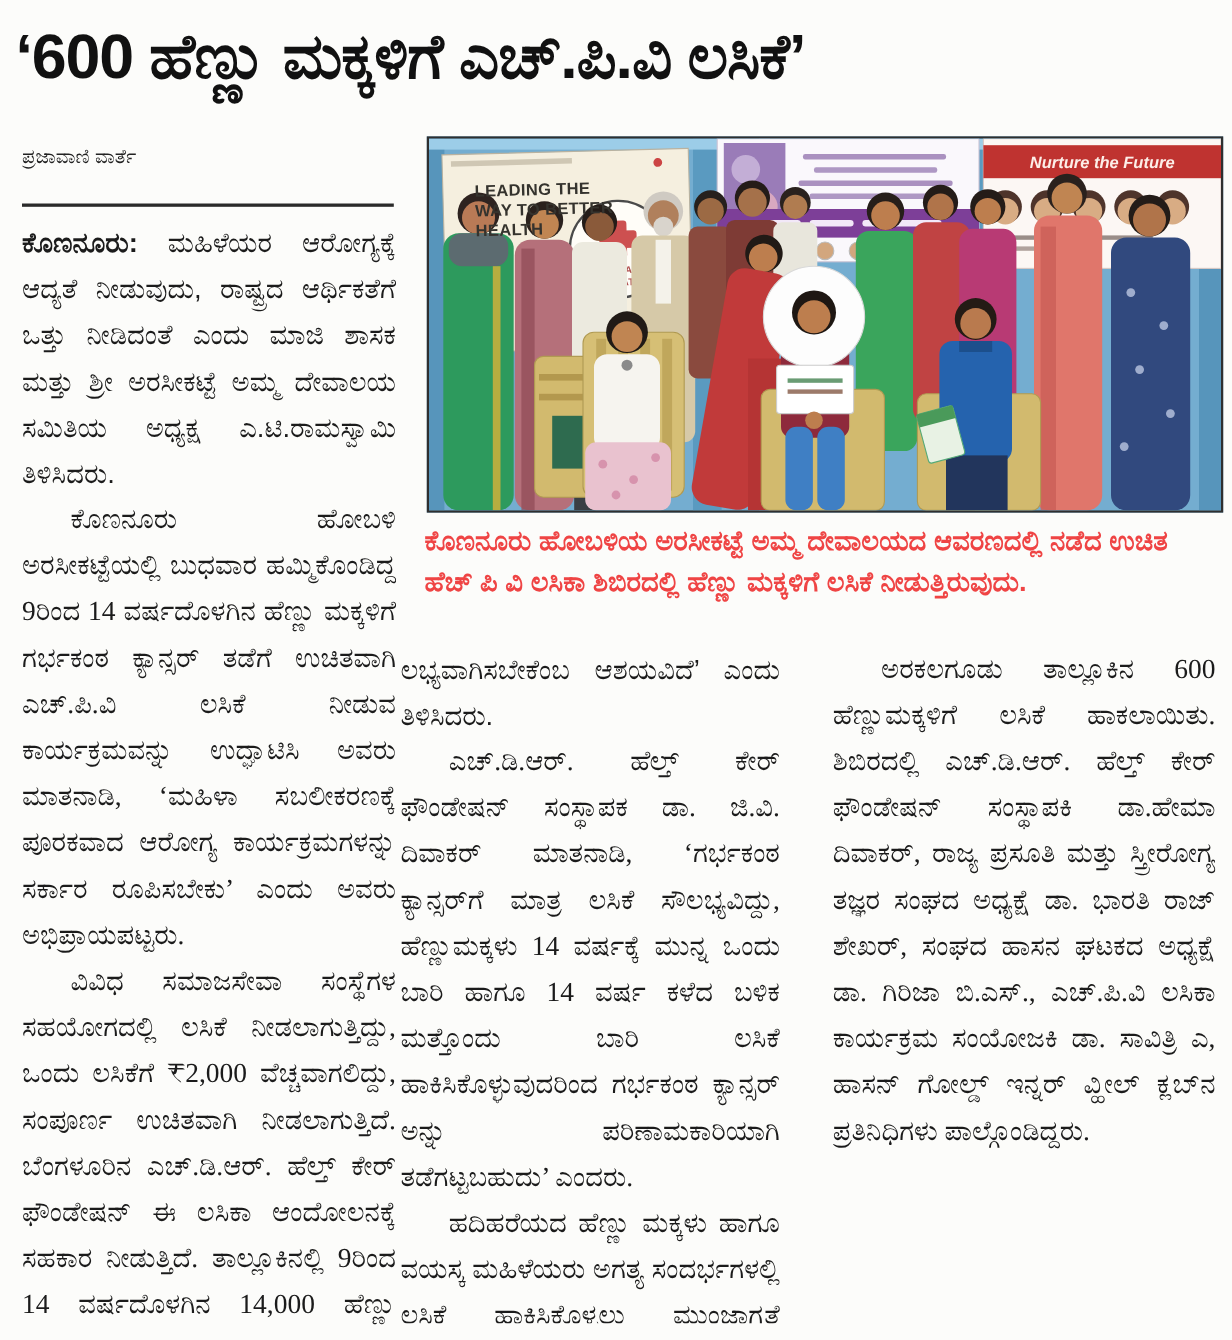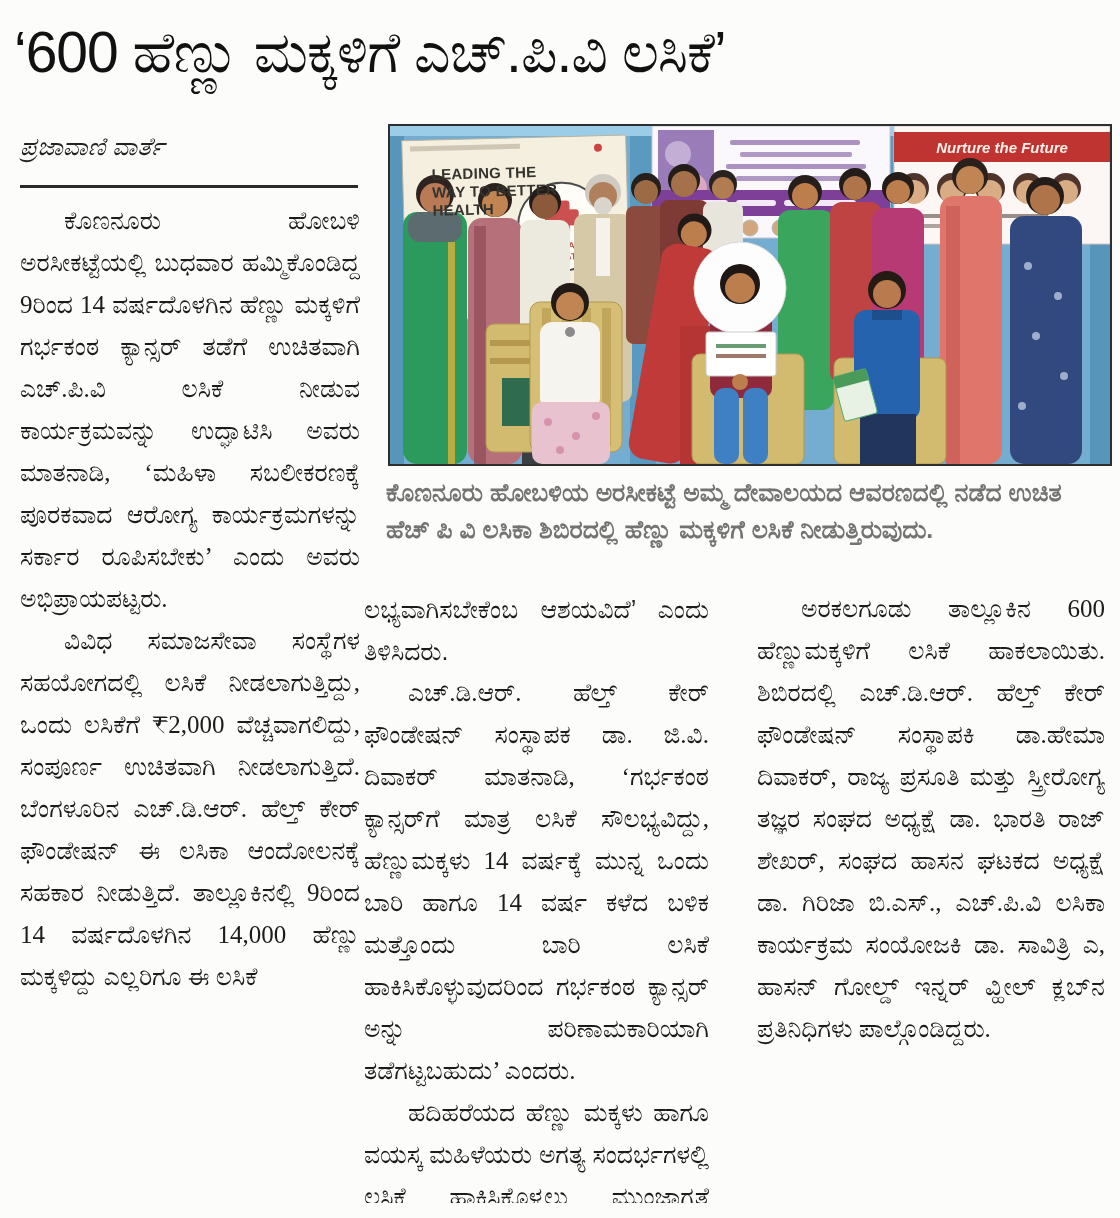--- a/index.html
+++ b/index.html
@@ -3,26 +3,26 @@
 <meta charset="utf-8">
 <style>
   html,body{margin:0;padding:0;}
   body{
     width:1120px;height:1218px;position:relative;overflow:hidden;
     background:#fcfcfa;color:#151515;
     font-family:"Liberation Sans","DejaVu Sans",sans-serif;
   }
   .headline{
     position:absolute;left:14px;top:14px;width:1092px;
-    font-size:57px;font-weight:normal;line-height:1.35;color:#111;
+    font-size:57px;font-weight:bold;line-height:1.35;color:#111;
     letter-spacing:-1px;white-space:nowrap;
   }
   .byline{
     position:absolute;left:20px;top:132px;width:340px;
-    font-size:25px;color:#222;font-style:italic;
+    font-size:18px;color:#222;
   }
   .byline-rule{
     position:absolute;left:20px;top:185px;width:338px;height:3px;background:#2a2a2a;
   }
   .col{
     position:absolute;font-size:25px;line-height:42px;text-align:justify;color:#1b1b1b;
   }
   .col p{margin:0;}
   .col p.indent{text-indent:44px;font-family:Liberation Serif, serif;}
   .col1{left:20px;top:200px;width:340px;height:1005px;overflow:hidden;}
@@ -33,32 +33,33 @@
     border:2px solid #2f2f2f;background:#74add0;overflow:hidden;
   }
   .photo svg{display:block;}
   .banner-left-title{
     position:absolute;left:42px;top:38px;width:140px;
     font-size:15px;font-weight:bold;line-height:18px;color:#35332e;
     letter-spacing:.3px;transform:rotate(-1.5deg);
   }
   .caption{
     position:absolute;left:386px;top:474px;width:676px;
-    font-size:25px;font-weight:bold;line-height:37px;color:#737373;text-align:left;
+    font-size:25px;font-weight:bold;line-height:37px;color:#ef4444;text-align:left;
   }
 </style>
 </head>
 <body>
 
 <div class="headline">‘600 ಹೆಣ್ಣು ಮಕ್ಕಳಿಗೆ ಎಚ್.ಪಿ.ವಿ ಲಸಿಕೆ’</div>
 
 <div class="byline">ಪ್ರಜಾವಾಣಿ ವಾರ್ತೆ</div>
 <div class="byline-rule"></div>
 
 <div class="col col1">
+  <p><b>ಕೊಣನೂರು:</b> <span>ಮಹಿಳೆಯರ ಆರೋಗ್ಯಕ್ಕೆ ಆದ್ಯತೆ ನೀಡುವುದು, ರಾಷ್ಟ್ರದ ಆರ್ಥಿಕತೆಗೆ ಒತ್ತು ನೀಡಿದಂತೆ ಎಂದು ಮಾಜಿ ಶಾಸಕ ಮತ್ತು ಶ್ರೀ ಅರಸೀಕಟ್ಟೆ ಅಮ್ಮ ದೇವಾಲಯ ಸಮಿತಿಯ ಅಧ್ಯಕ್ಷ ಎ.ಟಿ.ರಾಮಸ್ವಾಮಿ ತಿಳಿಸಿದರು.</span></p>
   <p class="indent">ಕೊಣನೂರು ಹೋಬಳಿ ಅರಸೀಕಟ್ಟೆಯಲ್ಲಿ ಬುಧವಾರ ಹಮ್ಮಿಕೊಂಡಿದ್ದ 9ರಿಂದ 14 ವರ್ಷದೊಳಗಿನ ಹೆಣ್ಣು ಮಕ್ಕಳಿಗೆ ಗರ್ಭಕಂಠ ಕ್ಯಾನ್ಸರ್ ತಡೆಗೆ ಉಚಿತವಾಗಿ ಎಚ್.ಪಿ.ವಿ ಲಸಿಕೆ ನೀಡುವ ಕಾರ್ಯಕ್ರಮವನ್ನು ಉದ್ಘಾಟಿಸಿ ಅವರು ಮಾತನಾಡಿ, ‘ಮಹಿಳಾ ಸಬಲೀಕರಣಕ್ಕೆ ಪೂರಕವಾದ ಆರೋಗ್ಯ ಕಾರ್ಯಕ್ರಮಗಳನ್ನು ಸರ್ಕಾರ ರೂಪಿಸಬೇಕು’ ಎಂದು ಅವರು ಅಭಿಪ್ರಾಯಪಟ್ಟರು.</p>
   <p class="indent">ವಿವಿಧ ಸಮಾಜಸೇವಾ ಸಂಸ್ಥೆಗಳ ಸಹಯೋಗದಲ್ಲಿ ಲಸಿಕೆ ನೀಡಲಾಗುತ್ತಿದ್ದು, ಒಂದು ಲಸಿಕೆಗೆ ₹2,000 ವೆಚ್ಚವಾಗಲಿದ್ದು, ಸಂಪೂರ್ಣ ಉಚಿತವಾಗಿ ನೀಡಲಾಗುತ್ತಿದೆ. ಬೆಂಗಳೂರಿನ ಎಚ್.ಡಿ.ಆರ್. ಹೆಲ್ತ್ ಕೇರ್ ಫೌಂಡೇಷನ್ ಈ ಲಸಿಕಾ ಆಂದೋಲನಕ್ಕೆ ಸಹಕಾರ ನೀಡುತ್ತಿದೆ. ತಾಲ್ಲೂಕಿನಲ್ಲಿ 9ರಿಂದ 14 ವರ್ಷದೊಳಗಿನ 14,000 ಹೆಣ್ಣು ಮಕ್ಕಳಿದ್ದು ಎಲ್ಲರಿಗೂ ಈ ಲಸಿಕೆ</p>
 </div>
 
 <div class="photo">
   <svg width="720" height="338" viewBox="0 0 720 338" xmlns="http://www.w3.org/2000/svg">
 
     <g>
       <rect x="0" y="0" width="720" height="338" fill="#74add0"></rect>
       <rect x="0" y="0" width="14" height="338" fill="#5795bb"></rect>

